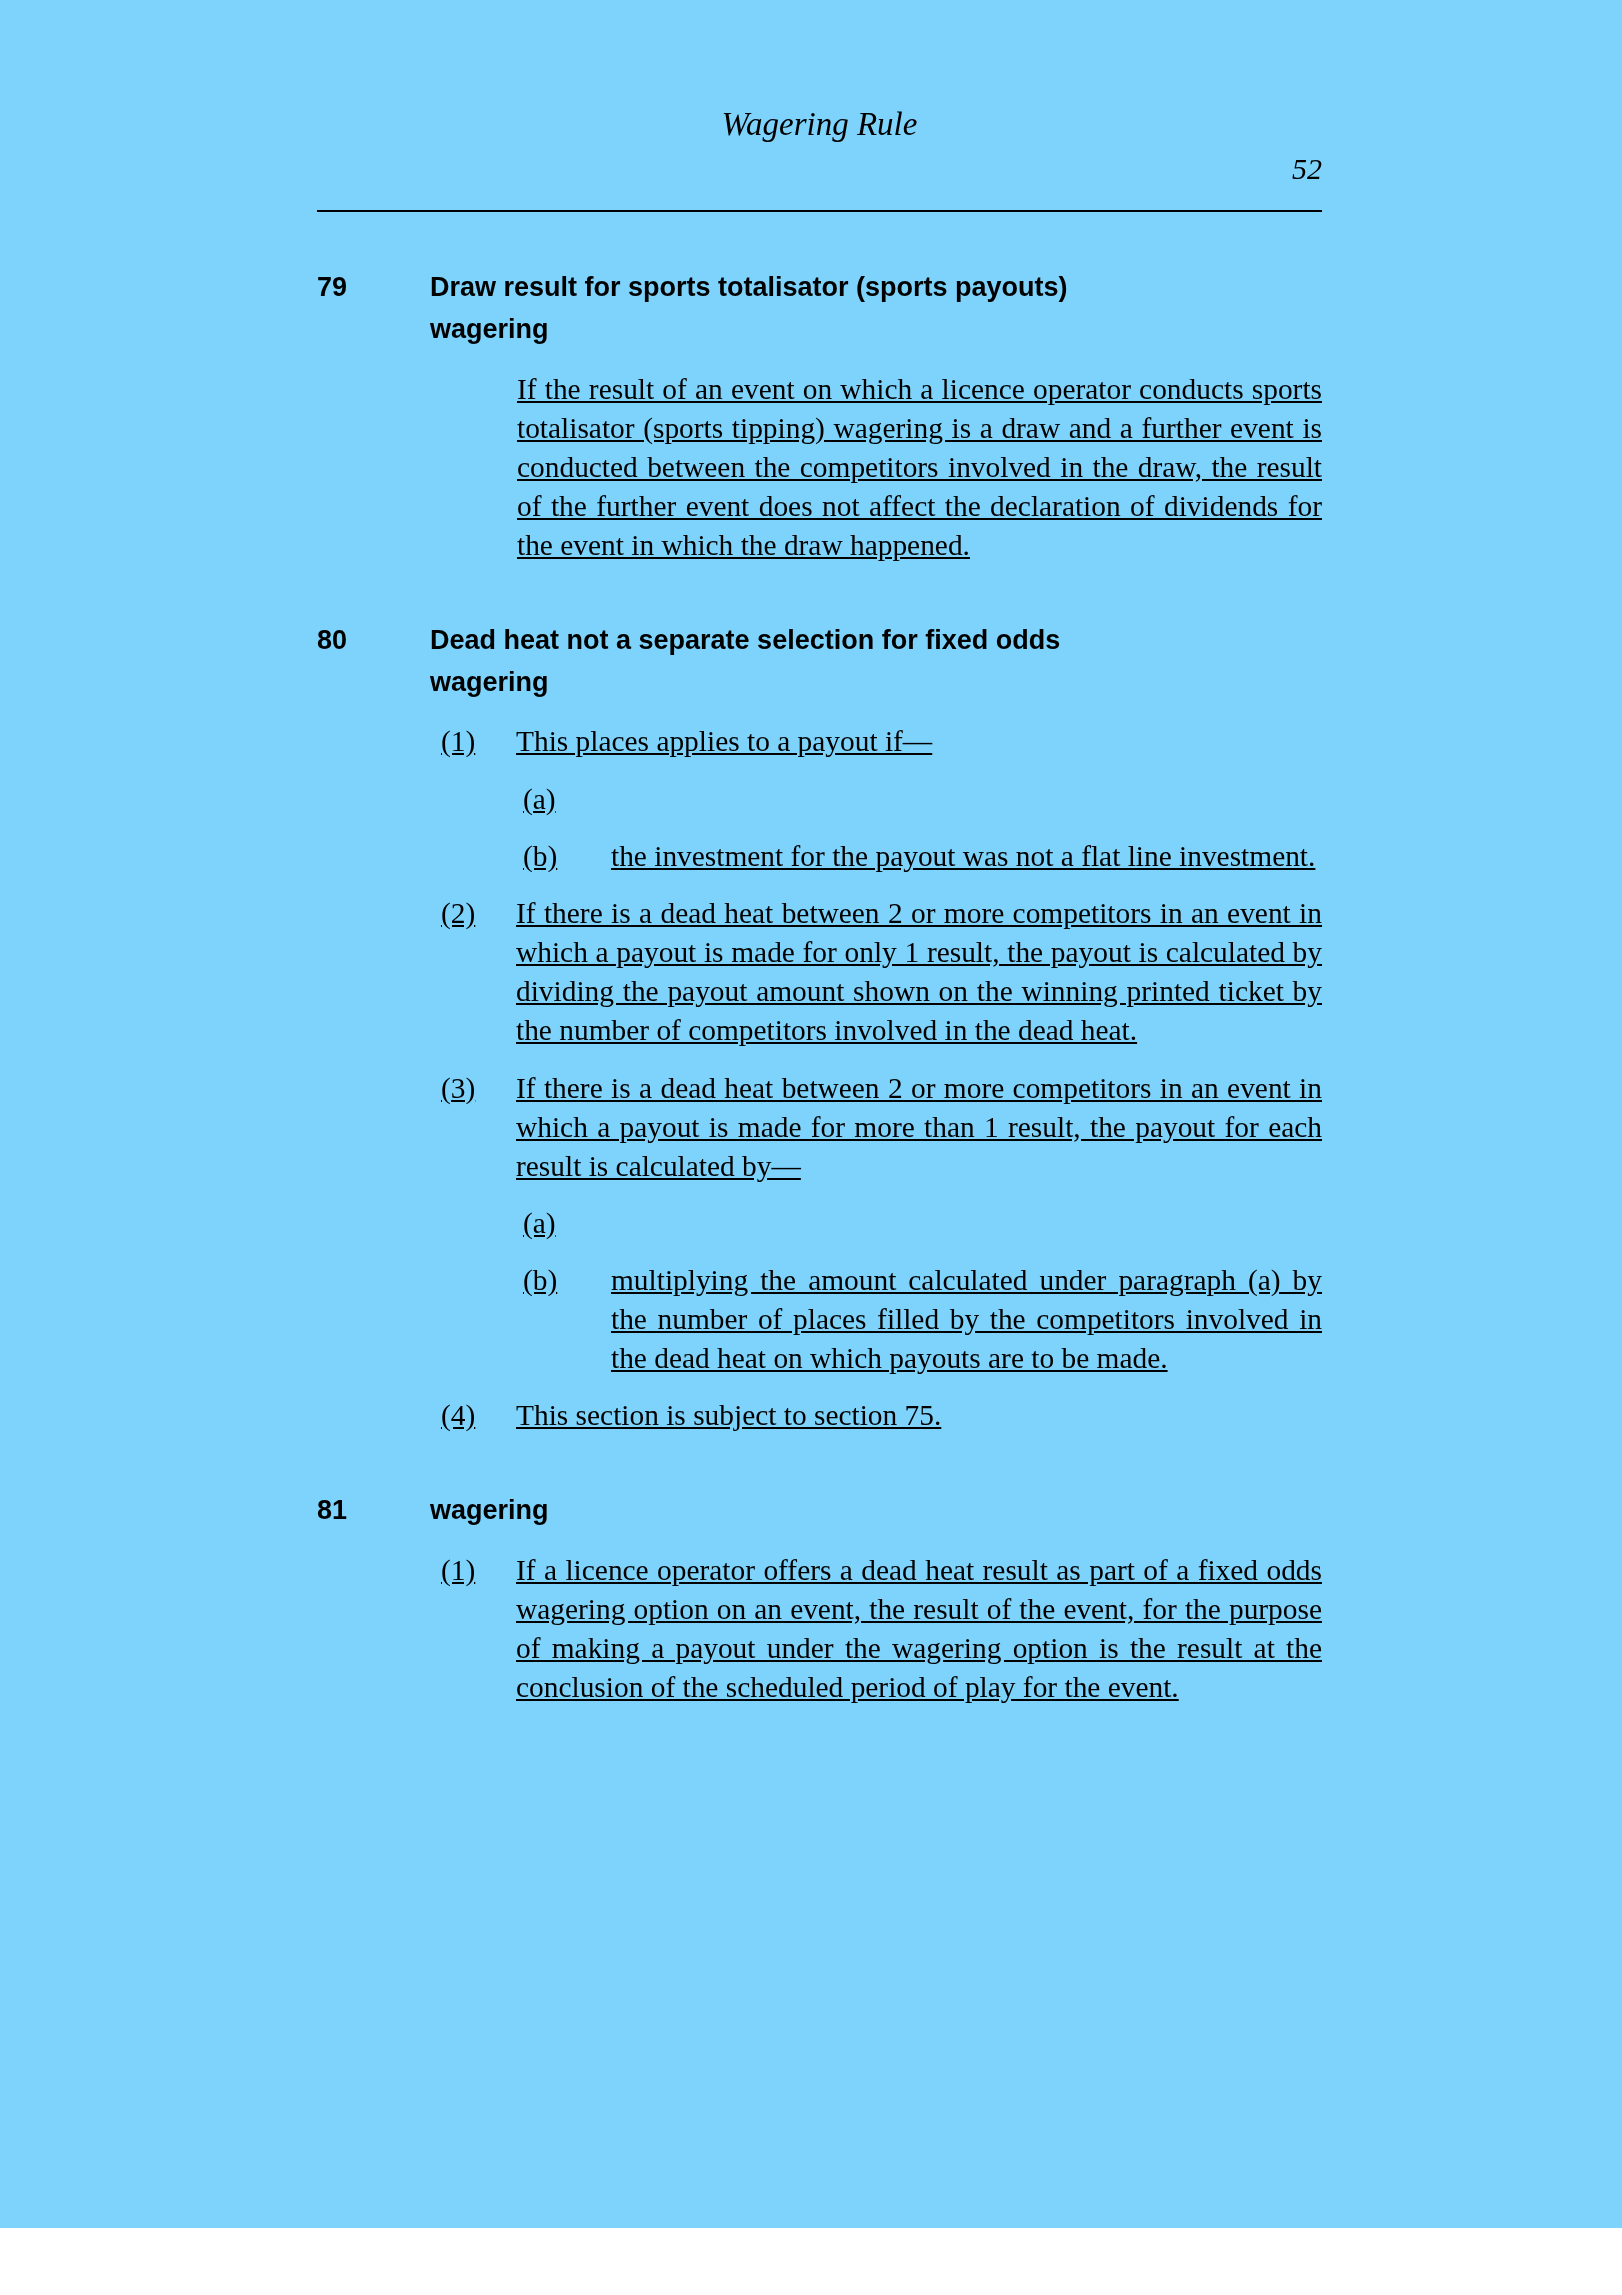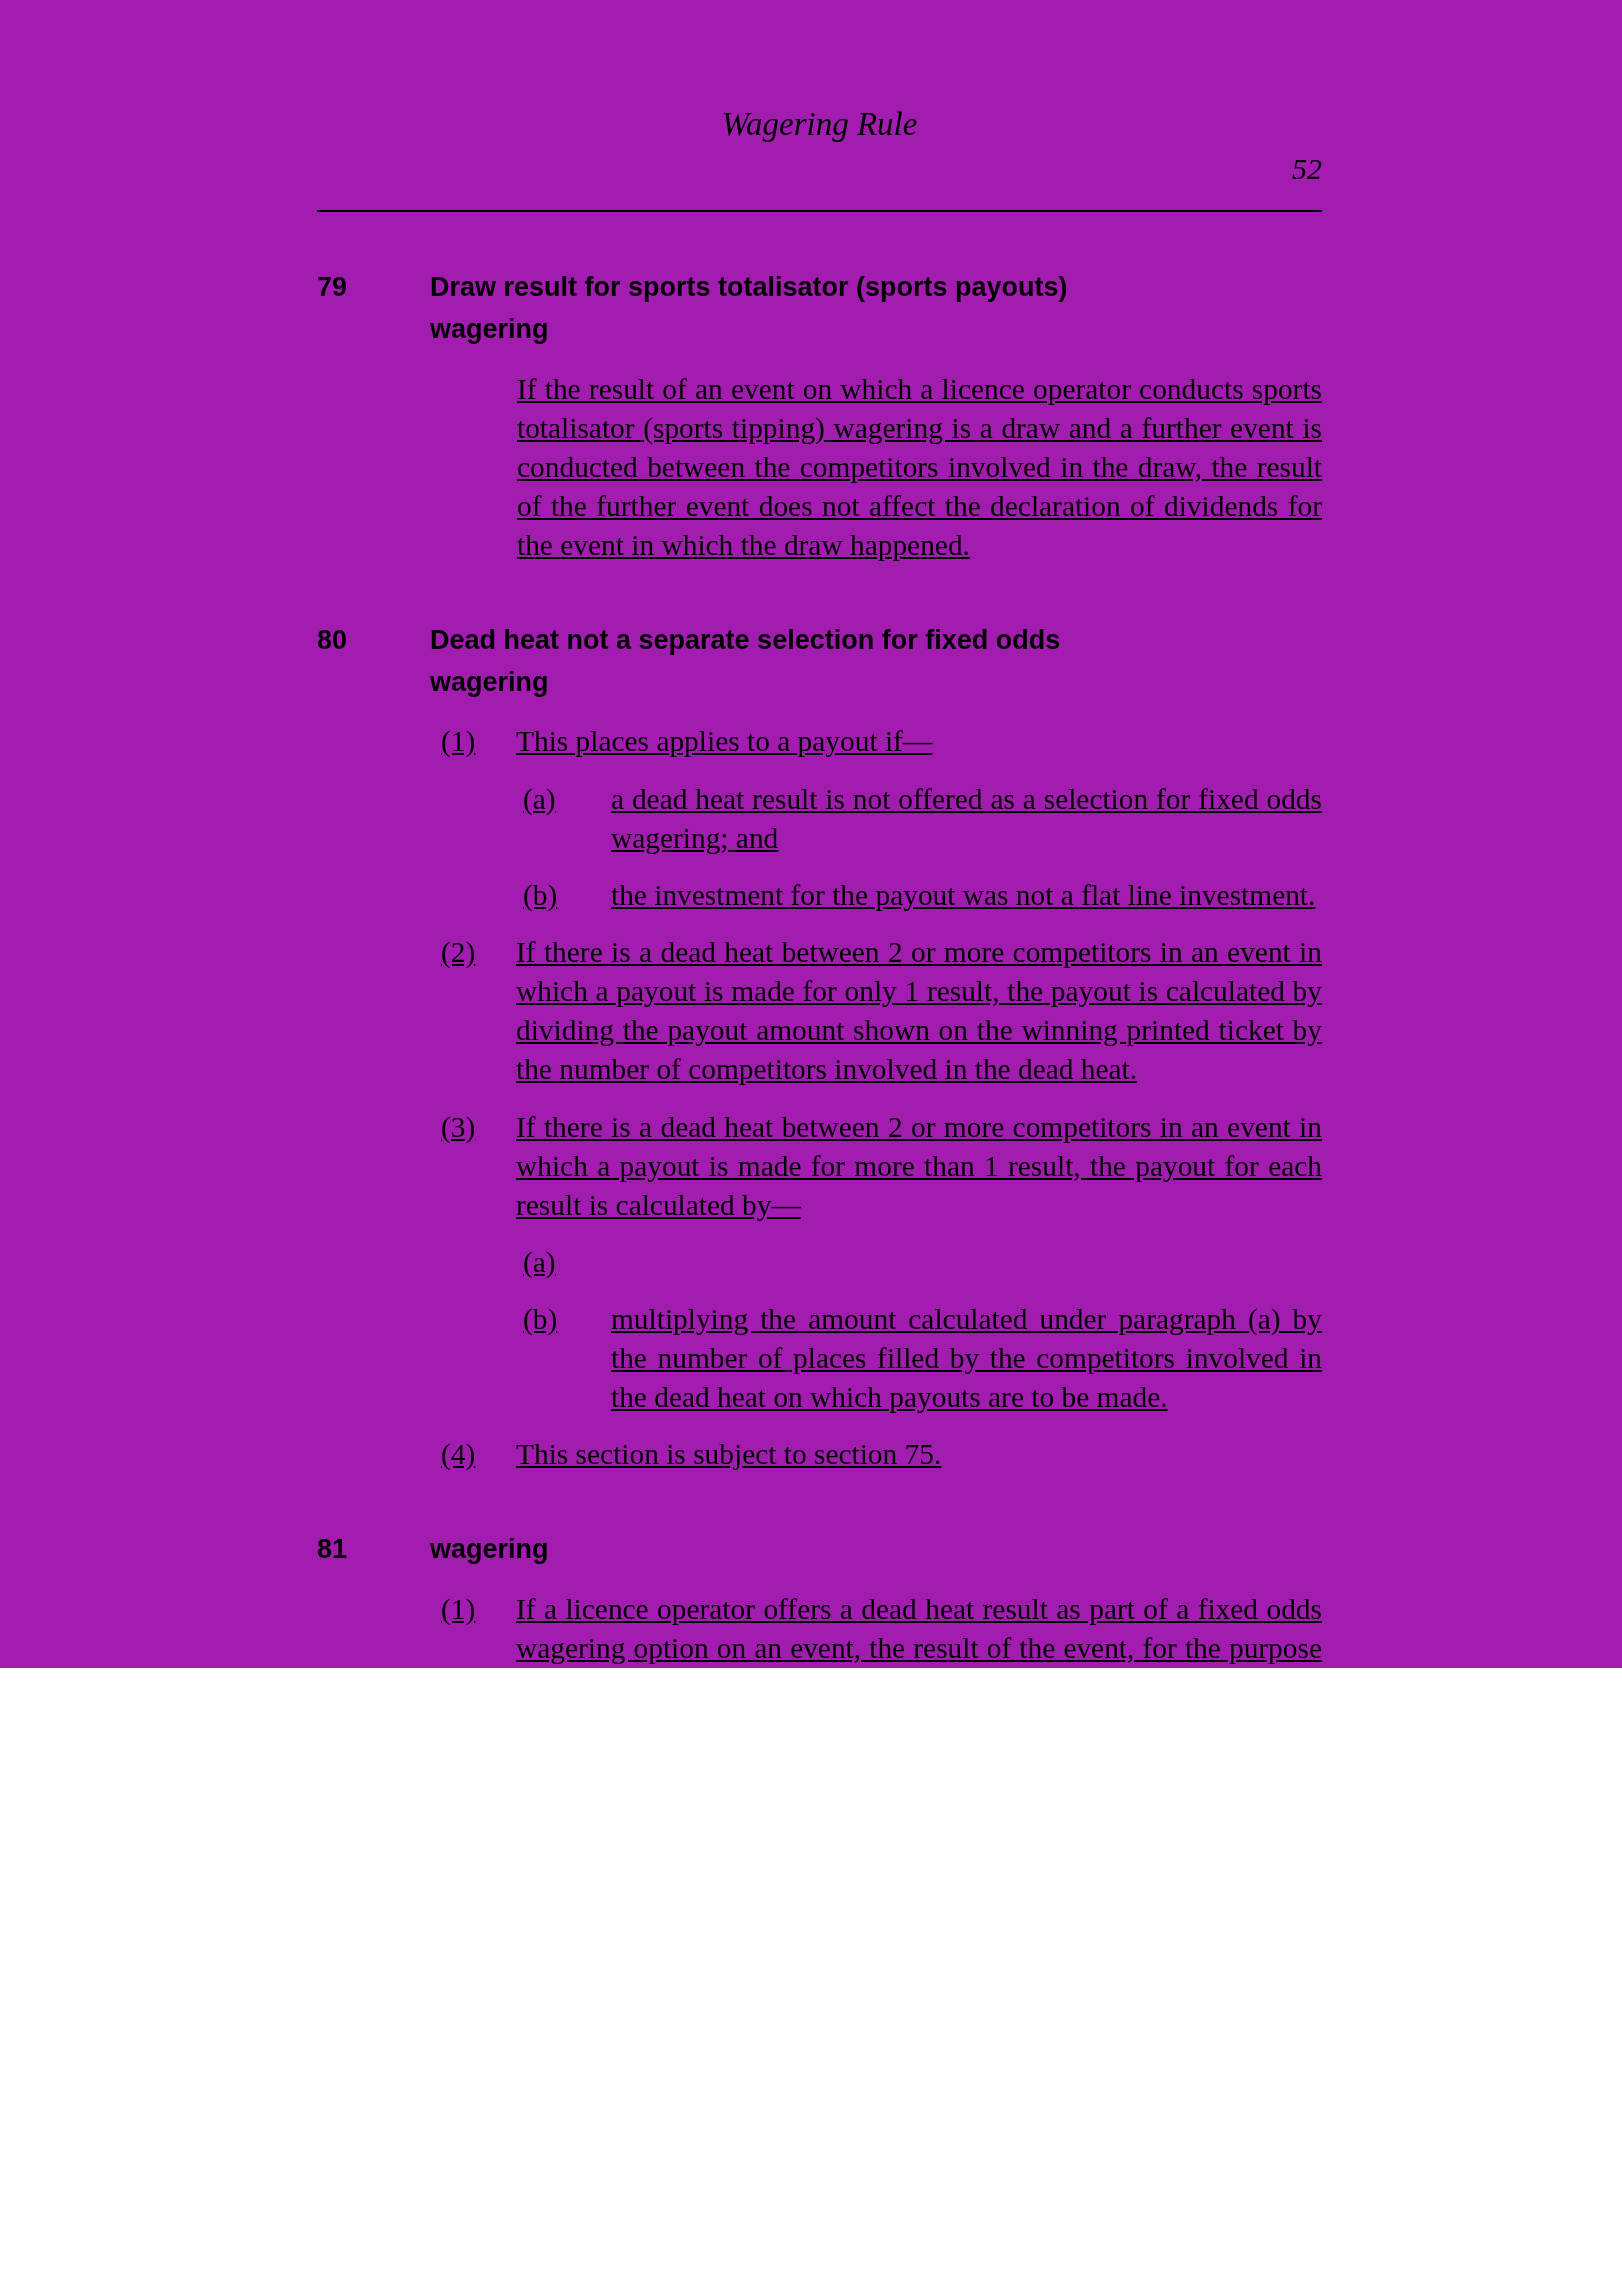--- a/index.html
+++ b/index.html
@@ -1,21 +1,21 @@
 <!DOCTYPE html>
 <html style="font-size:10.5px"><head>
 <meta charset="utf-8">
 <style>
   * { margin: 0; padding: 0; box-sizing: border-box; }
   html, body { background: #ffffff; }
   .page {
     position: relative;
     width: 1623px;
-    height: 1668px;
-    background: #a21caf;
+    height: 2228px;
+    background: #7dd3fc;
     color: #000000;
     font-family: "Liberation Serif", serif;
     font-size: 29.4px;
     overflow: hidden;
   }
   .content {
     position: absolute;
     left: 317px;
     top: 105px;
     width: 1005px;
@@ -94,21 +94,20 @@
               <div class="sec-title-line">Dead heat not a separate selection for fixed odds</div>
               <div class="sec-title-line">wagering</div>
             </div>
           </div>
           <div class="clause item">
             <div class="clause-label">(1)</div>
             <div class="clause-text">This places applies to a payout if—</div>
           </div>
           <div class="clause sub">
             <div class="clause-label">(a)</div>
-            <div class="clause-text">a dead heat result is not offered as a selection for fixed odds wagering; and</div>
           </div>
           <div class="clause sub">
             <div class="clause-label">(b)</div>
             <div class="clause-text">the investment for the payout was not a flat line investment.</div>
           </div>
           <div class="clause item">
             <div class="clause-label">(2)</div>
             <div class="clause-text">If there is a dead heat between 2 or more competitors in an event in which a payout is made for only 1 result, the payout is calculated by dividing the payout amount shown on the winning printed ticket by the number of competitors involved in the dead heat.</div>
           </div>
           <div class="clause item">

